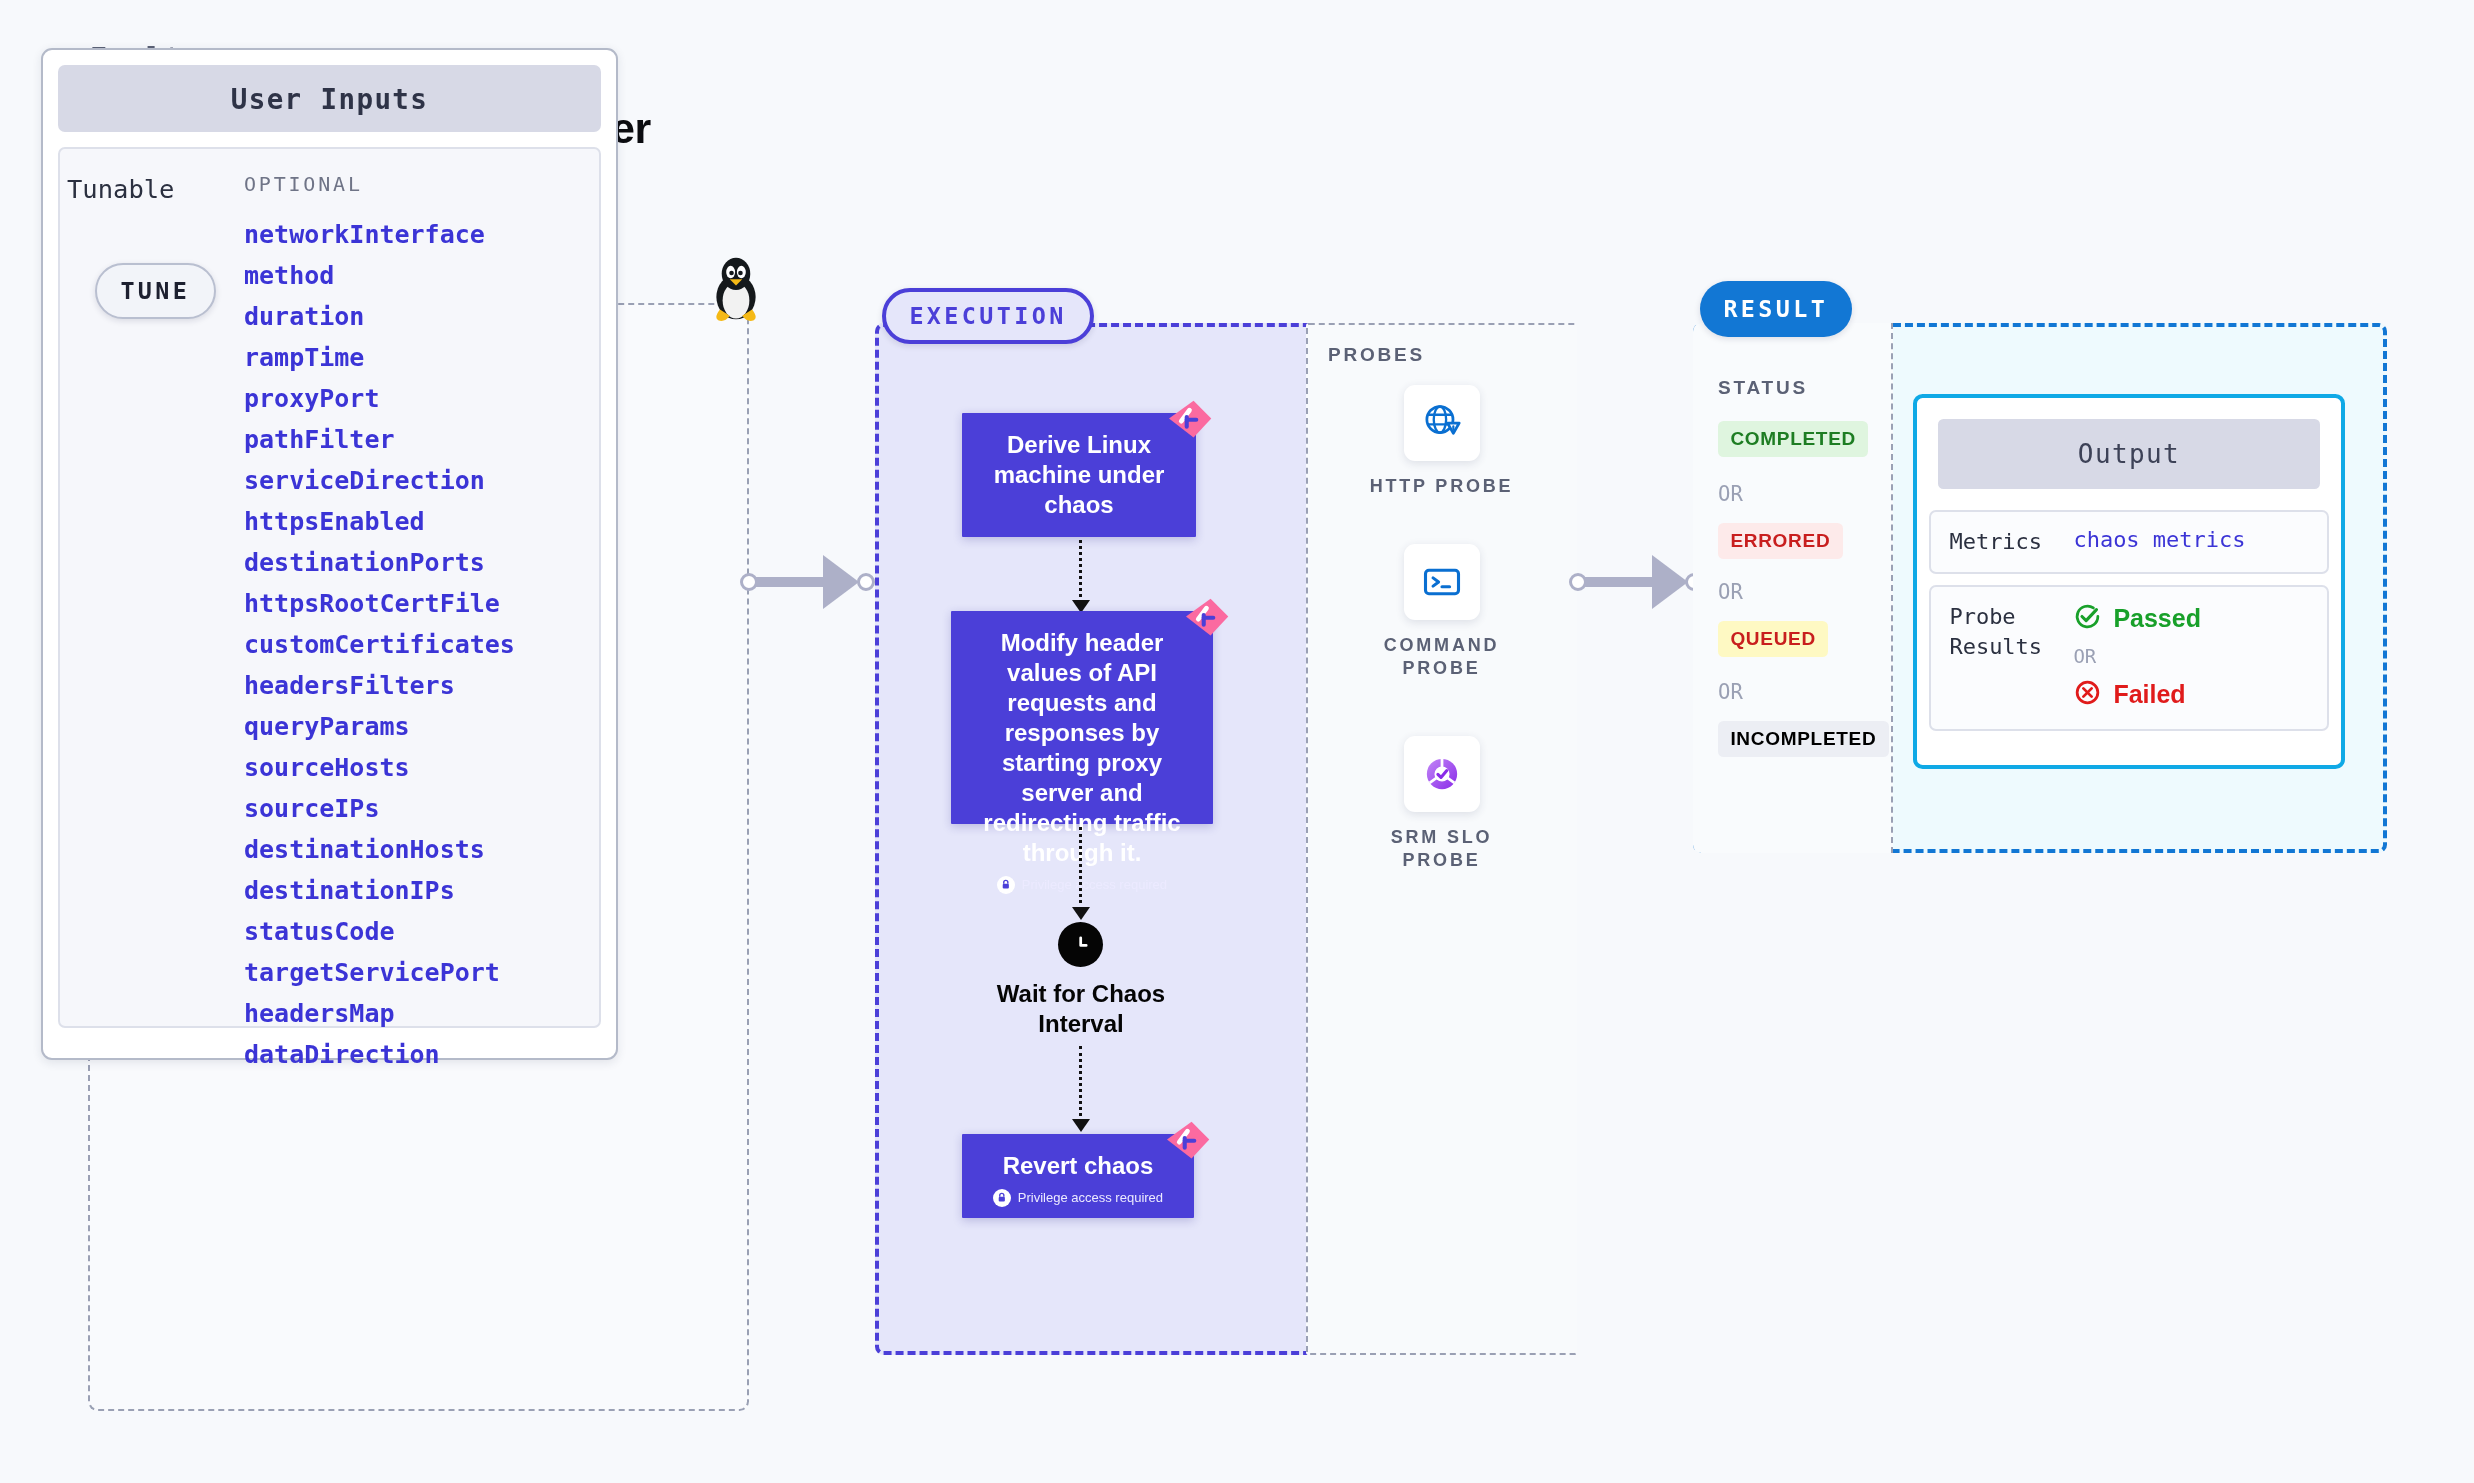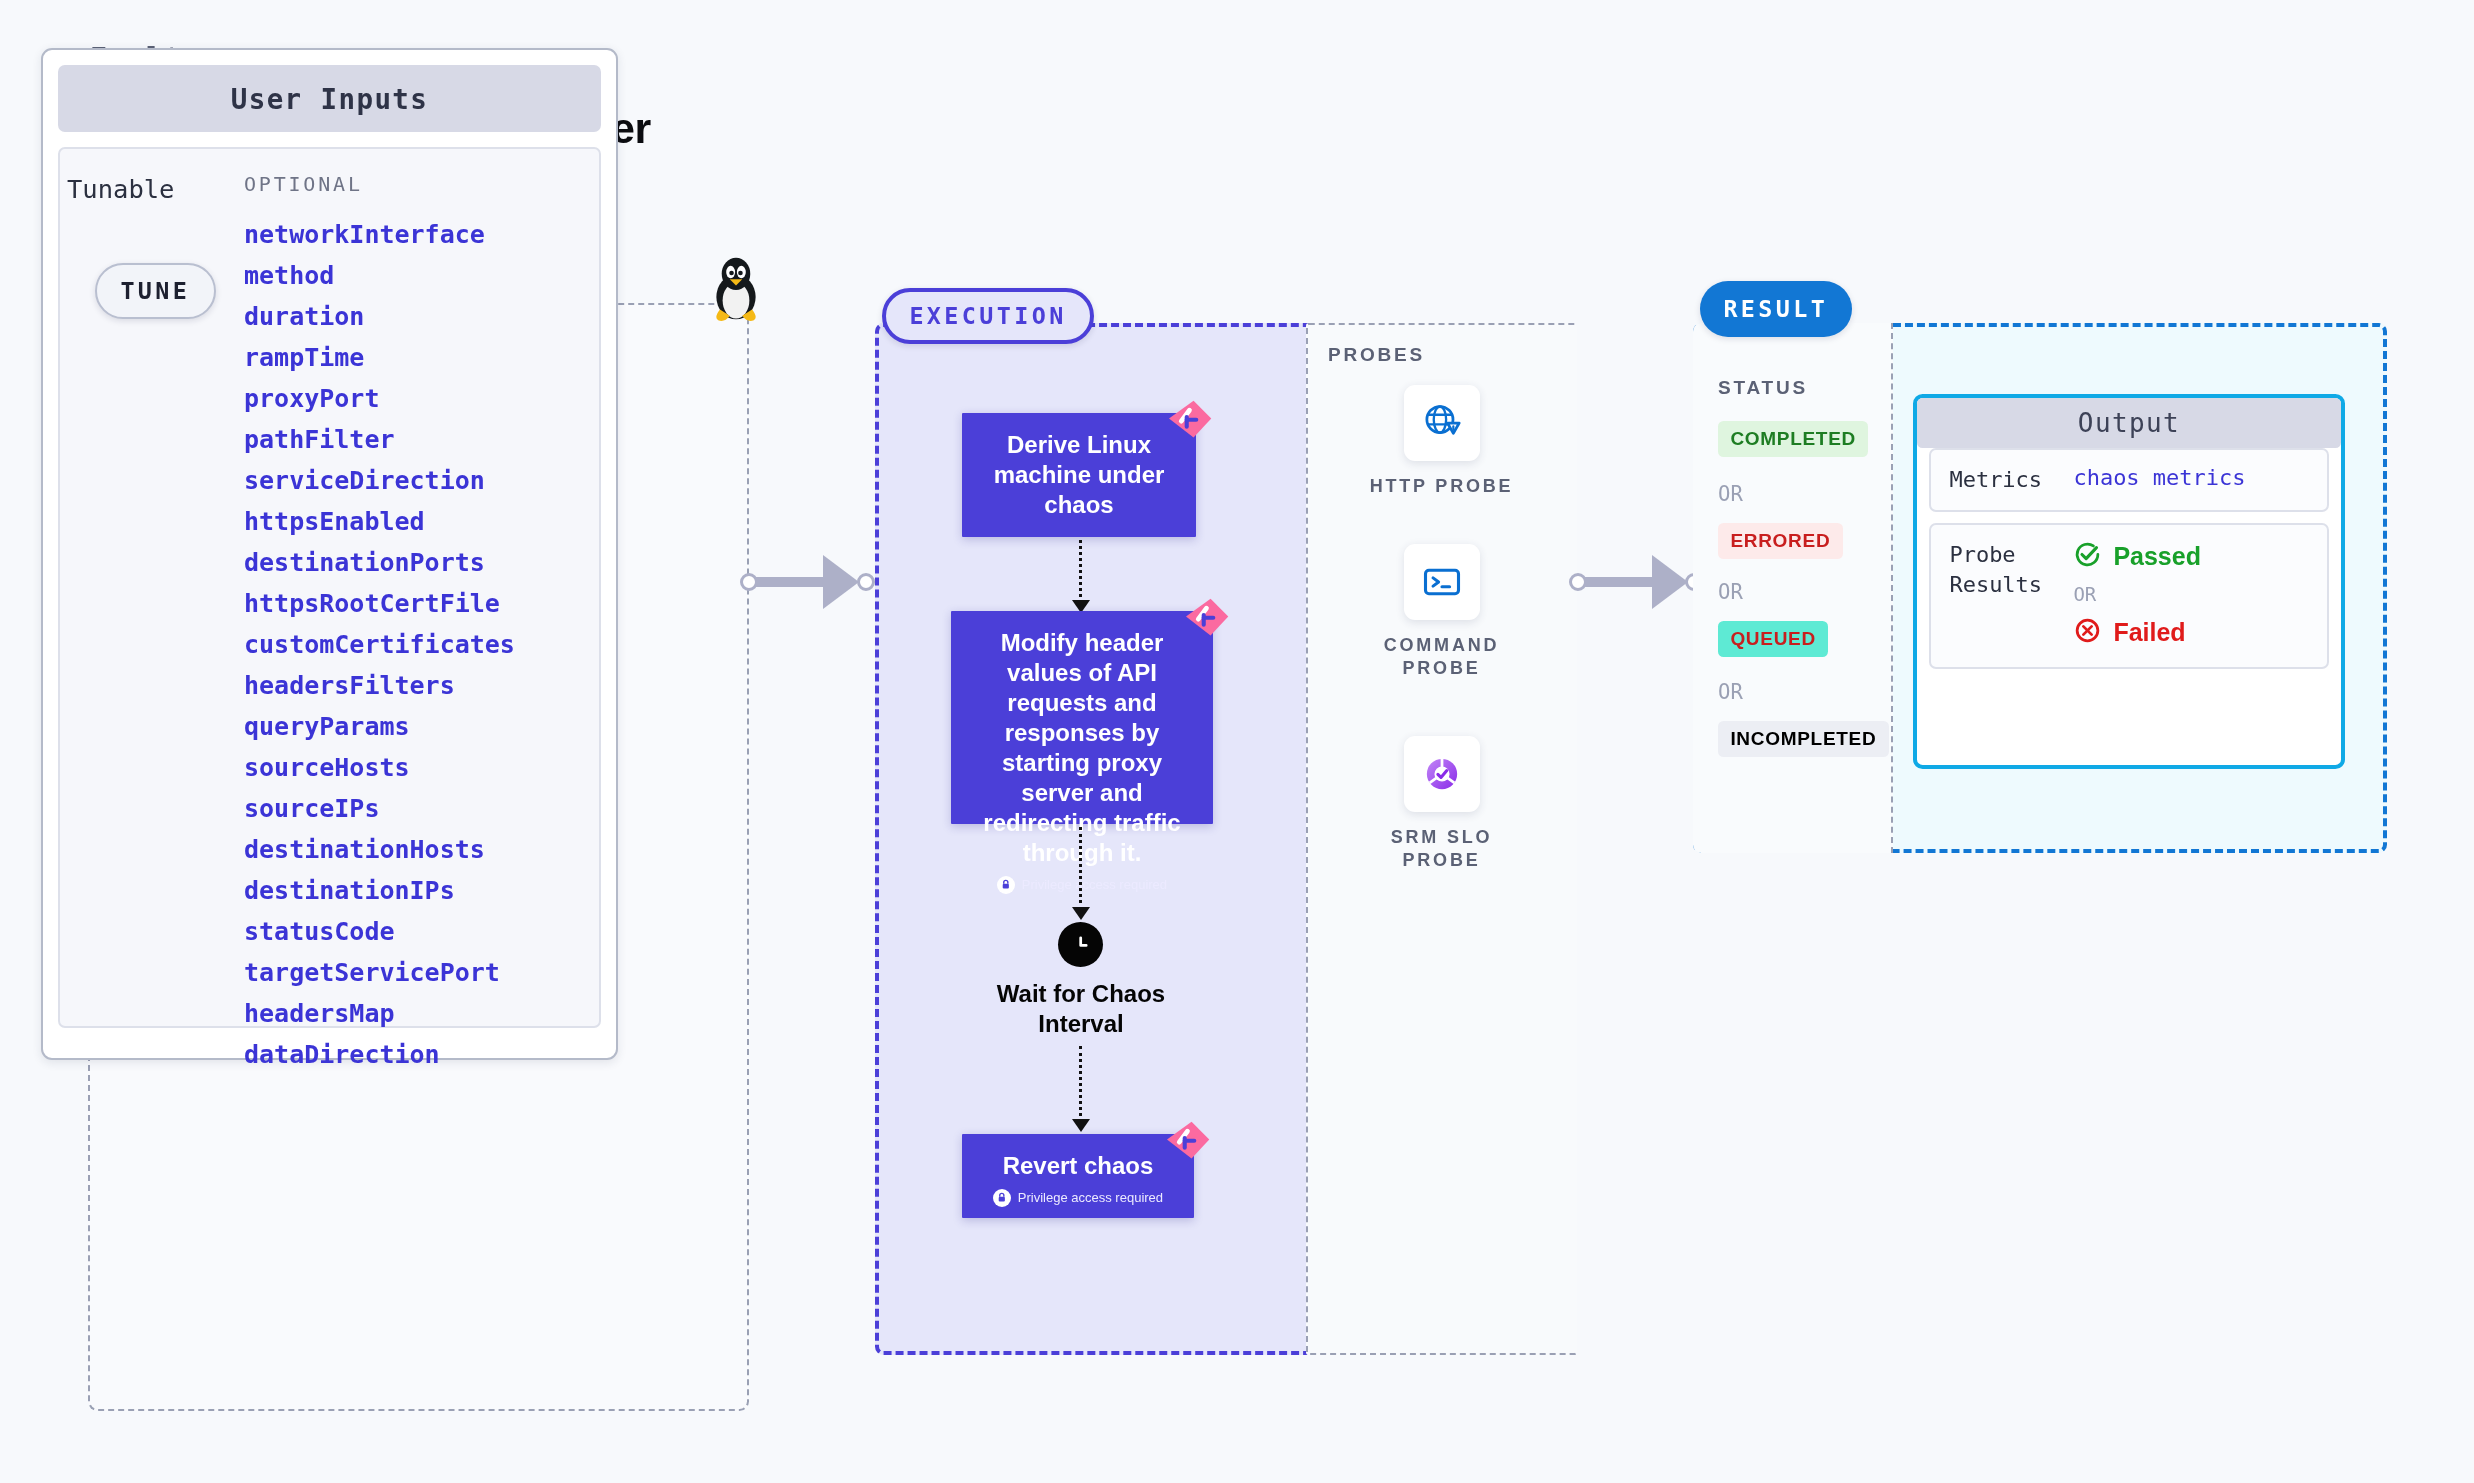--- a/index.html
+++ b/index.html
@@ -144,21 +144,21 @@
   .or-text {
     position:absolute; left:1718px; font-size:20.6px; color:#9aa0b4;
     font-family:"DejaVu Sans Mono","Liberation Mono", monospace;
   }
 
   #output-card {
     position:absolute; left:1913px; top:394px; width:432px; height:375px;
     background:#ffffff; border:4.1px solid #0fa9e6; border-radius:9.6px;
   }
   #output-head {
-    margin:0; height:50px; background:#d7d9e6; border-radius:5.5px;
+    margin:21px; height:70px; background:#d7d9e6; border-radius:5.5px;
     display:flex; align-items:center; justify-content:center;
     font-family:"DejaVu Sans Mono","Liberation Mono", monospace;
     font-size:26px; color:#3d4257; letter-spacing:1.4px;
   }
   .out-row {
     margin:0 12.4px 11px 12.4px; border:2.1px solid #dde0ea; border-radius:7px;
     background:#fbfcfe; display:flex; padding:15px 18px;
     font-family:"DejaVu Sans Mono","Liberation Mono", monospace;
   }
   .out-key { font-size:22px; color:#2b3040; width:124px; line-height:30px; }
@@ -379,21 +379,21 @@
 
 <div id="result-frame"></div>
 <div id="status-col"></div>
 <div id="result-pill" class="stage-pill">RESULT</div>
 <div id="status-label">STATUS</div>
 
 <div class="status-badge" style="top:421px; background:#dff5df; color:#1e7d23;">COMPLETED</div>
 <div class="or-text" style="top:482px;">OR</div>
 <div class="status-badge" style="top:523px; background:#fdeaea; color:#c81e1e;">ERRORED</div>
 <div class="or-text" style="top:580px;">OR</div>
-<div class="status-badge" style="top:621px; background:#5eead4; color:#c81e1e;">QUEUED</div>
+<div class="status-badge" style="top:621px; background:#fef9c3; color:#c81e1e;">QUEUED</div>
 <div class="or-text" style="top:680px;">OR</div>
 <div class="status-badge" style="top:721px; background:#eceef4; color:#000000;">INCOMPLETED</div>
 
 <div id="output-card">
   <div id="output-head">Output</div>
 
   <div class="out-row">
     <div class="out-key">Metrics</div>
     <div class="out-val">chaos metrics</div>
   </div>

